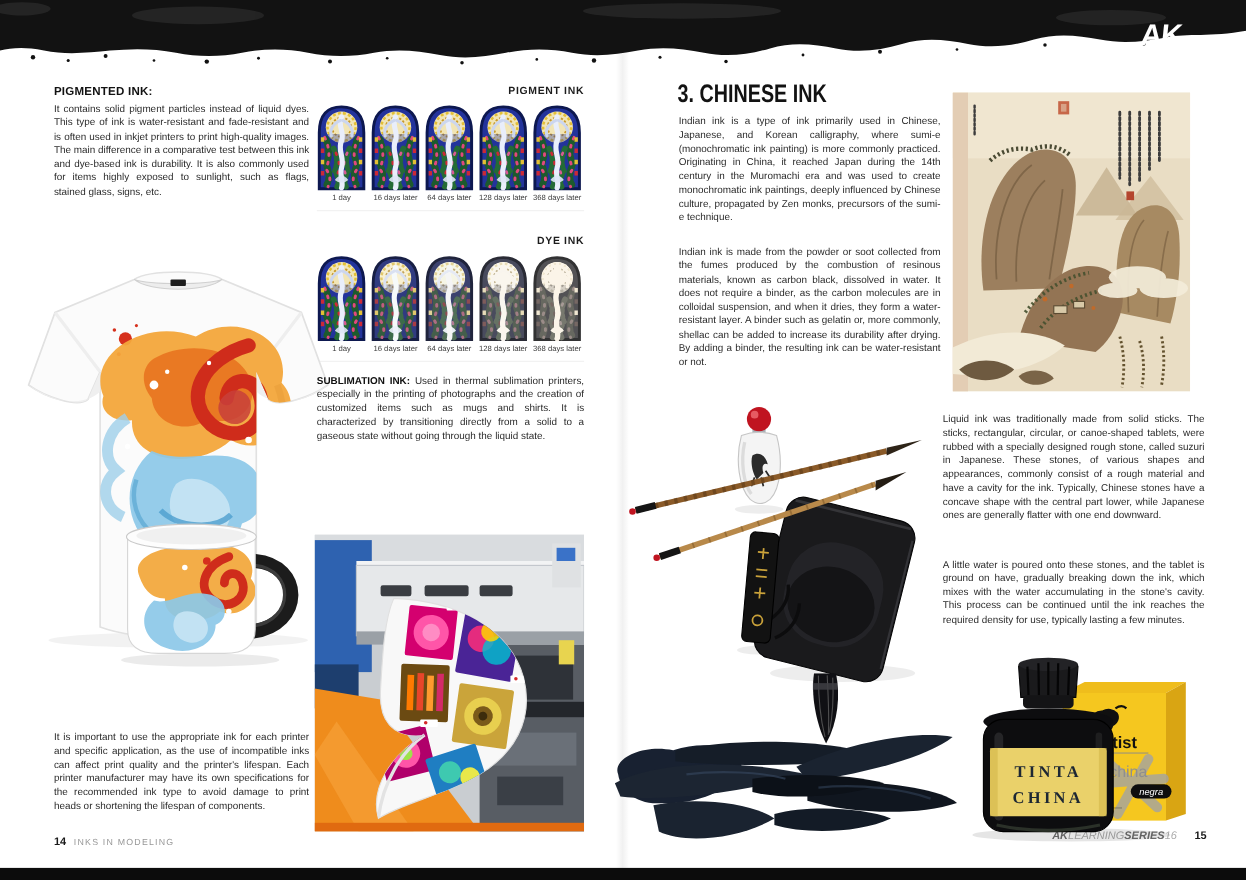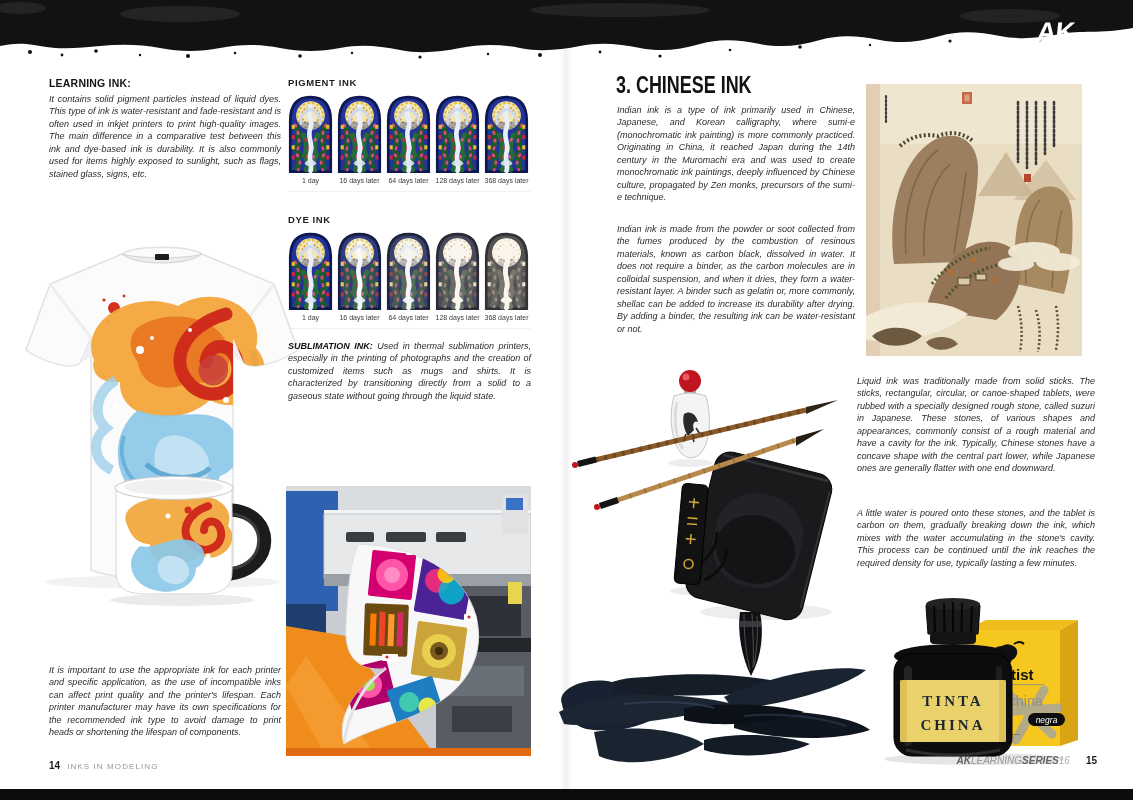--- a/index.html
+++ b/index.html
@@ -6,28 +6,28 @@
   .stage{position:relative;width:1133px;height:800px;background:#fff;overflow:hidden;
          font-family:"Liberation Sans",sans-serif;color:#2a2a2a;}
   .abs{position:absolute;}
   
   .ak-logo{position:absolute;top:17px;left:1037px;color:#fff;font-size:27px;font-weight:800;
            letter-spacing:-1px;transform:skewX(-6deg);z-index:6;}
   .bottom-strip{position:absolute;left:0;top:789px;width:1133px;height:11px;background:#0c0c0c;}
   .spine{position:absolute;left:560px;top:0;width:12px;height:800px;
          background:linear-gradient(90deg,rgba(0,0,0,0),rgba(0,0,0,.055),rgba(0,0,0,0));}
   
-  .p{font-size:9px;line-height:12.45px;text-align:justify;color:#2b2b2b;margin:0;font-style:italic;}
+  .p{font-size:9px;line-height:12.45px;text-align:justify;color:#2b2b2b;margin:0;}
   .p b{color:#101010;}
   .h-small{font-size:10.5px;font-weight:700;color:#121212;letter-spacing:.2px;}
   .cn-head{font-size:23px;font-weight:900;color:#121212;transform:scaleX(.78);
            transform-origin:left top;white-space:nowrap;letter-spacing:0;}
   
   .win-col{position:absolute;left:288px;top:77px;width:243px;}
-  .win-title{text-align:left;font-size:9.5px;font-weight:600;letter-spacing:.6px;color:#1d1d1d;}
+  .win-title{text-align:right;font-size:9.5px;font-weight:600;letter-spacing:.6px;color:#1d1d1d;}
   .win-row{display:flex;gap:4px;margin-top:6px;padding-bottom:7px;border-bottom:1px solid #f1f1f1;}
   .win{width:45px;}
   .win svg{width:45px;height:80px;display:block;}
   .day{font-size:7px;text-align:center;margin-top:3px;color:#3a3a3a;white-space:nowrap;}
   .dye-title{margin-top:22px;}
   .dye-row .w2 svg{filter:saturate(.65) brightness(1.07) contrast(.96);}
   .dye-row .w3 svg{filter:saturate(.4) brightness(1.14) contrast(.92);}
   .dye-row .w4 svg{filter:saturate(.22) brightness(1.2) contrast(.88) sepia(.12);}
   .dye-row .w5 svg{filter:saturate(.08) brightness(1.27) contrast(.84) sepia(.2);}
   
@@ -107,21 +107,21 @@
       <ellipse cx="180" cy="14" rx="60" ry="8"></ellipse>
         <ellipse cx="620" cy="10" rx="90" ry="7"></ellipse>
       <ellipse cx="20" cy="8" rx="26" ry="6"></ellipse>
         <ellipse cx="1010" cy="16" rx="50" ry="7"></ellipse>
     </g>
   </svg>
   <div class="ak-logo">AK</div>
 
   <div>
 
-    <div class="abs h-small" style="left:49px;top:77px;width:232px">LEARNING INK:</div>
+    <div class="abs h-small" style="left:49px;top:77px;width:232px">PIGMENTED INK:</div>
     <p class="abs p" style="left:49px;top:93px;width:232px">It contains solid pigment particles instead of liquid dyes. This type of ink is water-resistant and fade-resistant and is often used in inkjet printers to print high-quality images. The main difference in a comparative test between this ink and dye-based ink is durability. It is also commonly used for items highly exposed to sunlight, such as flags, stained glass, signs, etc.</p>
 
     <div class="win-col">
       <div class="win-title">PIGMENT INK</div>
       <div class="win-row">
         <div class="win w1">
             <svg viewBox="0 0 44 78">
               <use href="#sgw"></use>
             </svg>
             <div class="day">1 day</div>
@@ -424,21 +424,21 @@
       <circle cx="5" cy="99" r="3" fill="#c01420"></circle>
       <polygon points="236,41 268,34 236,48" fill="#2e2418"></polygon>
       <line x1="30" y1="140" x2="226" y2="74" stroke="#b8894a" stroke-width="5"></line>
       <line x1="30" y1="140" x2="226" y2="74" stroke="#8a6330" stroke-width="5" stroke-dasharray="1.6 14" opacity=".7"></line>
       <line x1="30" y1="140" x2="48" y2="134" stroke="#151515" stroke-width="6.4"></line>
       <circle cx="27" cy="141" r="3" fill="#c01420"></circle>
       <polygon points="226,71 254,63 226,80" fill="#241d14"></polygon>
     </svg>
 
     <p class="abs p" style="left:857px;top:375px;width:238px">Liquid ink was traditionally made from solid sticks. The sticks, rectangular, circular, or canoe-shaped tablets, were rubbed with a specially designed rough stone, called suzuri in Japanese. These stones, of various shapes and appearances, commonly consist of a rough material and have a cavity for the ink. Typically, Chinese stones have a concave shape with the central part lower, while Japanese ones are generally flatter with one end downward.</p>
-    <p class="abs p" style="left:857px;top:507px;width:238px">A little water is poured onto these stones, and the tablet is carbon on them, gradually breaking down the ink, which mixes with the water accumulating in the stone's cavity. This process can be continued until the ink reaches the required density for use, typically lasting a few minutes.</p>
+    <p class="abs p" style="left:857px;top:507px;width:238px">A little water is poured onto these stones, and the tablet is ground on have, gradually breaking down the ink, which mixes with the water accumulating in the stone's cavity. This process can be continued until the ink reaches the required density for use, typically lasting a few minutes.</p>
 
     <svg class="abs" style="left:554px;top:612px;z-index:2" width="322" height="168" viewBox="0 0 322 168">
       <path d="M8,92 C2,78 30,64 58,70 C90,60 120,68 120,84 C118,104 80,120 48,118 C24,120 10,106 8,92 Z" fill="#182131"></path>
       <path d="M5,100 C40,80 120,78 180,92 C140,104 60,118 10,112 Z" fill="#1c2532"></path>
       <path d="M60,70 C120,58 200,60 250,76 C200,84 110,86 60,80 Z" fill="#151d28"></path>
       <path d="M170,85 C220,62 280,52 312,58 C290,76 230,92 180,98 Z" fill="#1a2330"></path>
       <path d="M180,100 C240,96 300,104 316,118 C280,130 220,128 180,116 Z" fill="#10161f"></path>
       <path d="M40,120 C80,112 130,118 150,132 C120,150 70,156 45,144 Z" fill="#1a2330"></path>
       <path d="M130,96 C170,90 220,92 250,100 C220,112 160,116 130,108 Z" fill="#0c1118"></path>
       <path d="M150,128 C180,120 230,122 256,132 C226,146 176,146 150,138 Z" fill="#131b26"></path>

